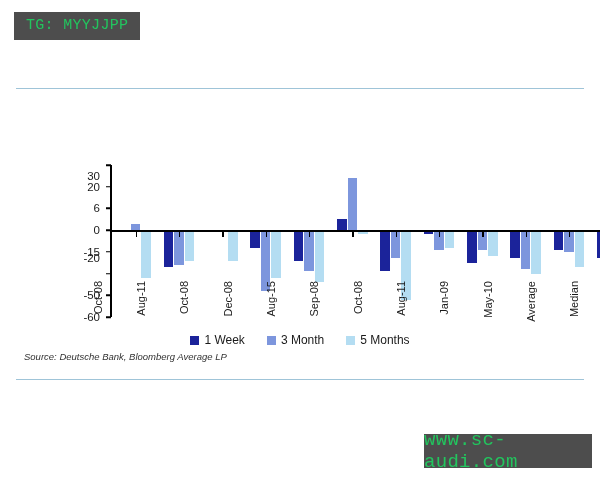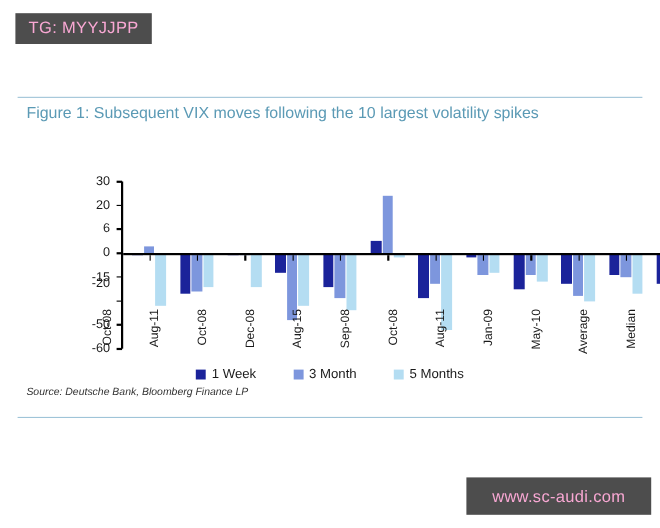--- a/index.html
+++ b/index.html
@@ -12,39 +12,39 @@
     background: #ffffff;
     font-family: "Liberation Sans", sans-serif;
     position: relative;
     overflow: hidden;
   }
 
   
   .wm {
     position: absolute;
     background: #4d4d4d;
-    color: #f9a8d4;
-    font-family: Liberation Sans, sans-serif;
+    color: #22c55e;
+    font-family: Liberation Mono, monospace;
     letter-spacing: .3px;
     display: flex;
     align-items: center;
     justify-content: center;
   }
   .wm-top {
     left: 14px;
     top: 12px;
     padding: 5px 12px 6px 12px;
     font-size: 15px;
   }
   .wm-bottom {
     right: 8px;
     bottom: 12px;
     width: 168px;
     height: 34px;
-    font-size: 15px;
+    font-size: 19px;
   }
 
   
   .figure {
     position: absolute;
     left: 16px;
     top: 88px;
     width: 568px;
     height: 292px;
     background: #ffffff;
@@ -157,21 +157,21 @@
 
   
   .legend {
     position: absolute;
     left: 0;
     top: 244px;
     width: 568px;
     display: flex;
     justify-content: center;
     align-items: center;
-    gap: 34px;
+    gap: 22px;
   }
   .legend-item {
     display: flex;
     align-items: center;
     gap: 5px;
     font-size: 12px;
     color: #1a1a1a;
   }
   .swatch {
     width: 9px;
@@ -201,25 +201,24 @@
 </style>
 </head>
 <body>
 
 <div class="wm wm-top">
   <span>TG: MYYJJPP</span>
 </div>
 
 <div class="figure">
 
-  <div class="fig-title">Figure 1: Subsequent VIX moves following the 10 largest volatility spikes</div>
 
   <div class="plot">
     <div class="yaxis-labels">
-        <div class="ytick" style="top: 0px;">30</div>
+        <div class="ytick" style="top: 11px;">30</div>
         <div class="ytick" style="top: 21.7143px;">20</div>
         <div class="ytick" style="top: 43.4286px;">6</div>
         <div class="ytick" style="top: 65.1429px;">0</div>
         <div class="ytick" style="top: 86.8571px;">-15</div>
         <div class="ytick" style="top: 93px;">-20</div>
         <div class="ytick" style="top: 130.286px;">-50</div>
         <div class="ytick" style="top: 152px;">-60</div>
       </div>
     <div class="yaxis-line"></div>
     <div class="bars">
@@ -328,18 +327,18 @@
         <span class="swatch" style="background: rgb(125, 150, 221);"></span>
         <span>3 Month</span>
       </div>
       <div class="legend-item">
         <span class="swatch" style="background: rgb(180, 221, 242);"></span>
         <span>5 Months</span>
       </div>
     </div>
 
   <div class="source-wrap"></div>
-  <div class="source">Source: Deutsche Bank, Bloomberg Finance LP</div>
+  <div class="source">Source: Deutsche Bank, Bloomberg Average LP</div>
 </div>
 
 <div class="wm wm-bottom">
   <span>www.sc-audi.com</span>
 </div>
 
 </body></html>

